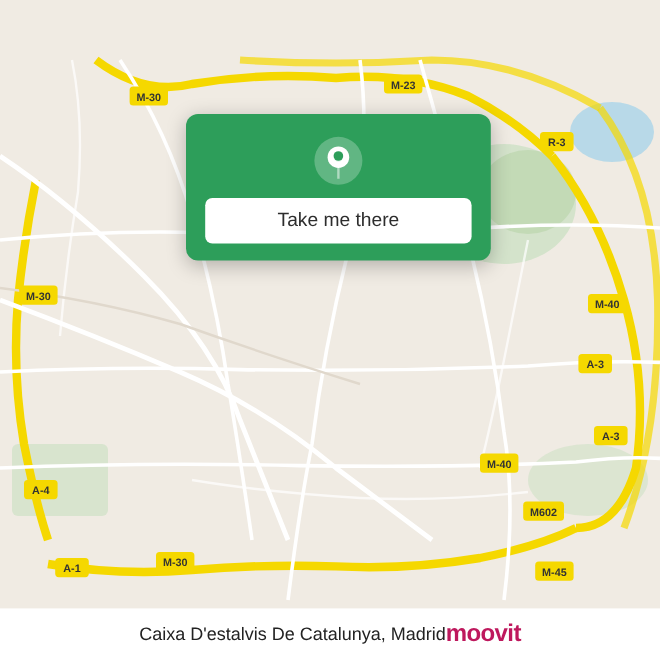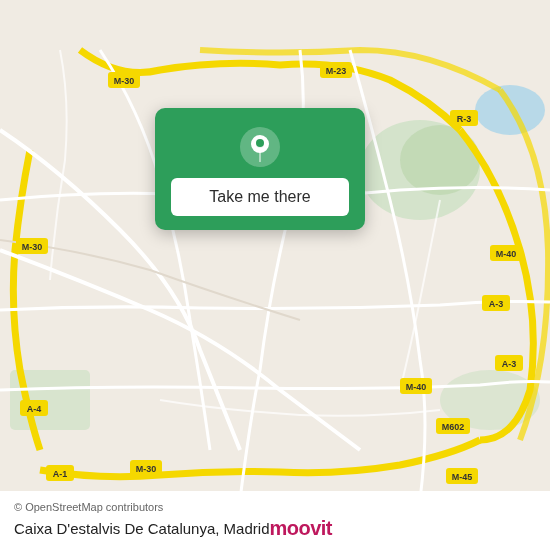--- a/index.html
+++ b/index.html
@@ -34,29 +34,28 @@
       top: 0; left: 0;
       width: 100%;
       height: 100%;
     }
 
     
     .location-card {
       position: absolute;
       top: 95px;
       left: 155px;
-      width: 210px;
+      width: 254px;
       background: #2d9e5a;
       border-radius: 10px;
       display: flex;
       flex-direction: column;
       align-items: center;
       padding: 18px 16px 14px 16px;
       box-shadow: 0 4px 16px rgba(0,0,0,0.25);
-      margin-top: 13px;
     }
 
     .location-pin {
       width: 42px;
       height: 42px;
       margin-bottom: 10px;
     }
 
     .take-me-btn {
       background: white;
@@ -83,21 +82,21 @@
 
     .attribution {
       font-size: 11px;
       color: #666;
       margin-bottom: 4px;
     }
 
     .location-title-row {
       display: flex;
       align-items: center;
-      justify-content: flex-start;
+      justify-content: center;
     }
 
     .location-name {
       font-size: 15px;
       color: #222;
       font-weight: 400;
     }
 
     .moovit-logo {
       display: flex;
@@ -205,21 +204,20 @@
       <circle cx="21" cy="18" r="4" fill="#2d9e5a"></circle>
       <path d="M21 27 Q14 20 14 17 Q14 10 21 10 Q28 10 28 17 Q28 20 21 27Z" fill="white" opacity="0.9"></path>
       <circle cx="21" cy="17" r="4" fill="#2d9e5a"></circle>
       <path d="M21 27 L21 36" stroke="white" stroke-width="2" opacity="0.5"></path>
     </svg>
 
     <button class="take-me-btn">Take me there</button>
   </div>
 
   <div class="bottom-bar">
-    <div class="attribution">© OpenStreetMap contributors</div>
     <div class="location-title-row">
       <span class="location-name">Caixa D'estalvis De Catalunya, Madrid</span>
       <div class="moovit-logo">
         <span class="moovit-text">moovit</span>
       </div>
     </div>
   </div>
 </div>
 
 </body></html>

